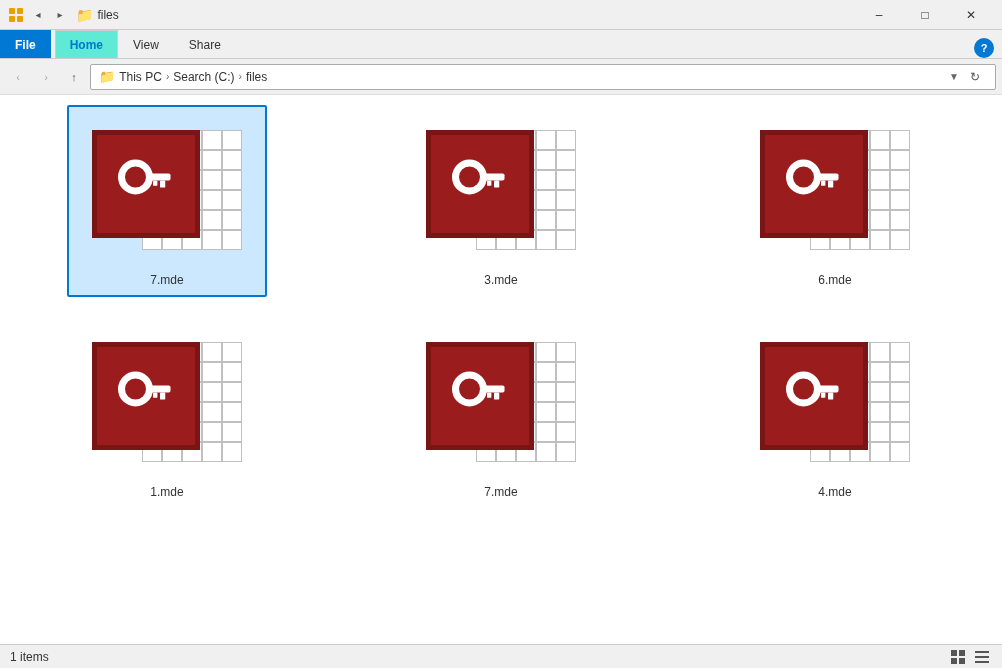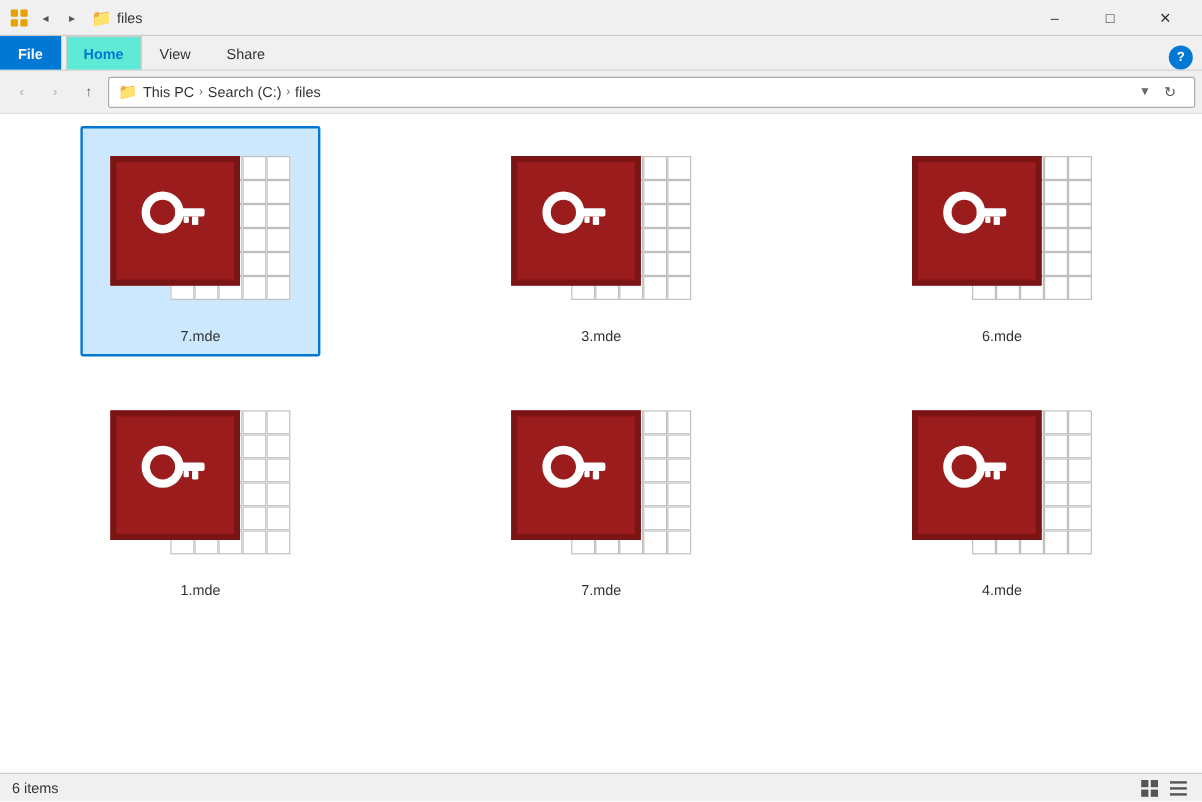--- a/index.html
+++ b/index.html
@@ -588,21 +588,21 @@
           <rect x="40" y="36" width="28" height="0" fill="#fff"></rect>
         </svg>
       </div>
     </div>
     <div class="file-label">4.mde</div>
   </div>
     </div>
 </div>
 
 <div class="status-bar">
-  <span>6 items</span>
+  <span>1 items</span>
   <div class="status-bar-right">
     <div class="view-btn">
       <svg width="16" height="16" viewBox="0 0 16 16">
         <rect x="1" y="1" width="6" height="6" fill="#555"></rect>
         <rect x="9" y="1" width="6" height="6" fill="#555"></rect>
         <rect x="1" y="9" width="6" height="6" fill="#555"></rect>
         <rect x="9" y="9" width="6" height="6" fill="#555"></rect>
       </svg>
     </div>
     <div class="view-btn">

